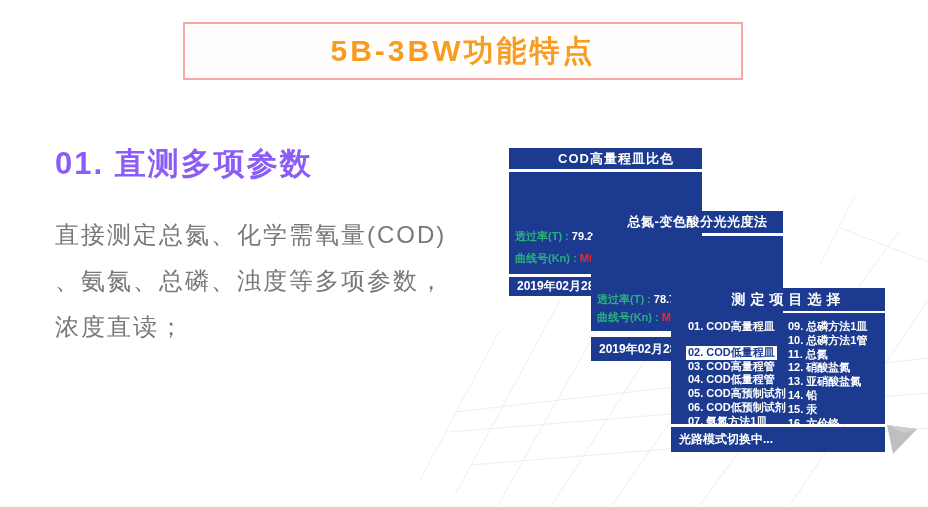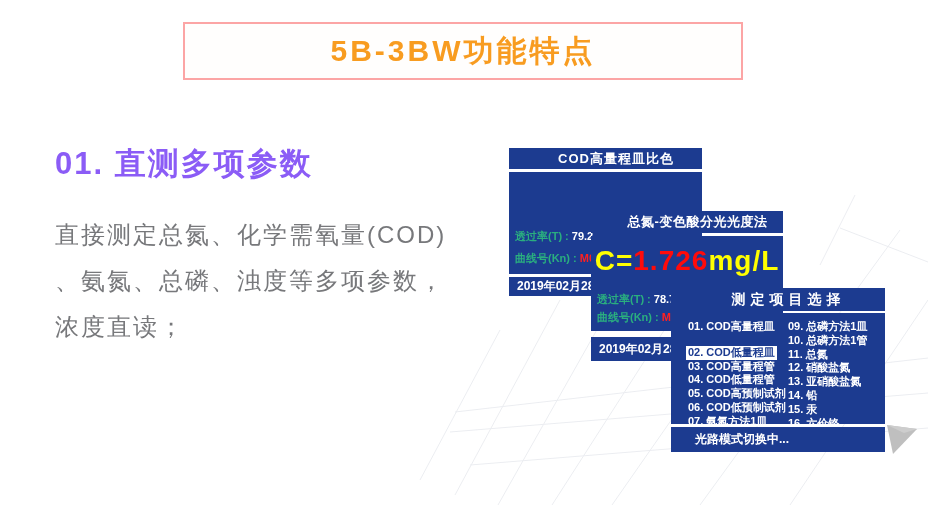--- a/index.html
+++ b/index.html
@@ -66,21 +66,21 @@
 
   
   .screen3{left:671px;top:288px;width:214px;height:164px;z-index:4;}
   .screen3 .scr-title{top:0;height:23px;font-size:14px;letter-spacing:5px;}
   .screen3 .list{top:25px;height:111px;}
   .menu-col{position:absolute;top:7px;font-size:11px;font-weight:bold;line-height:13.8px;}
   .menu-col.left{left:17px;}
   .menu-col.right{left:117px;}
   .menu-item{white-space:nowrap;}
   .menu-item.selected{background:#ffffff;color:#1C3B90;display:inline-block;padding:0 2px;margin-left:-2px;margin-top:12px;}
-  .screen3 .statusbar{top:139px;height:25px;display:flex;align-items:center;font-size:12px;font-weight:bold;padding-left:24px;}
+  .screen3 .statusbar{top:139px;height:25px;display:flex;align-items:center;font-size:12px;font-weight:bold;padding-left:8px;}
 
   .page-curl{position:absolute;left:884px;top:421px;z-index:4;}
 </style>
 </head>
 <body>
 
 <div class="stage">
 
   <svg class="bg-grid" viewBox="0 0 928 507" xmlns="http://www.w3.org/2000/svg">
     <g stroke="#dcdfe6" stroke-width="1" opacity="0.55">
@@ -121,23 +121,20 @@
         <span class="lbl">曲线号(Kn) :</span>
         <span class="redv">M01-C</span>
       </div>
     </div>
     <div class="scr-bar datebar">2019年02月28日</div>
   </div>
 
   <div class="screen screen2">
     <div class="scr-bar scr-title">总氮-变色酸分光光度法</div>
     <div class="scr-panel main">
-      <div class="bigline">
-        <span class="ylw">C=</span><span class="red">1.726</span><span class="ylw">mg/L</span>
-      </div>
       <div class="smallrow row1">
         <span class="lbl">透过率(T) :</span>
         <span class="wht">78.7</span>
       </div>
       <div class="smallrow row2">
         <span class="lbl">曲线号(Kn) :</span>
         <span class="redv">M11-</span>
       </div>
     </div>
     <div class="scr-bar datebar">2019年02月28日</div>

